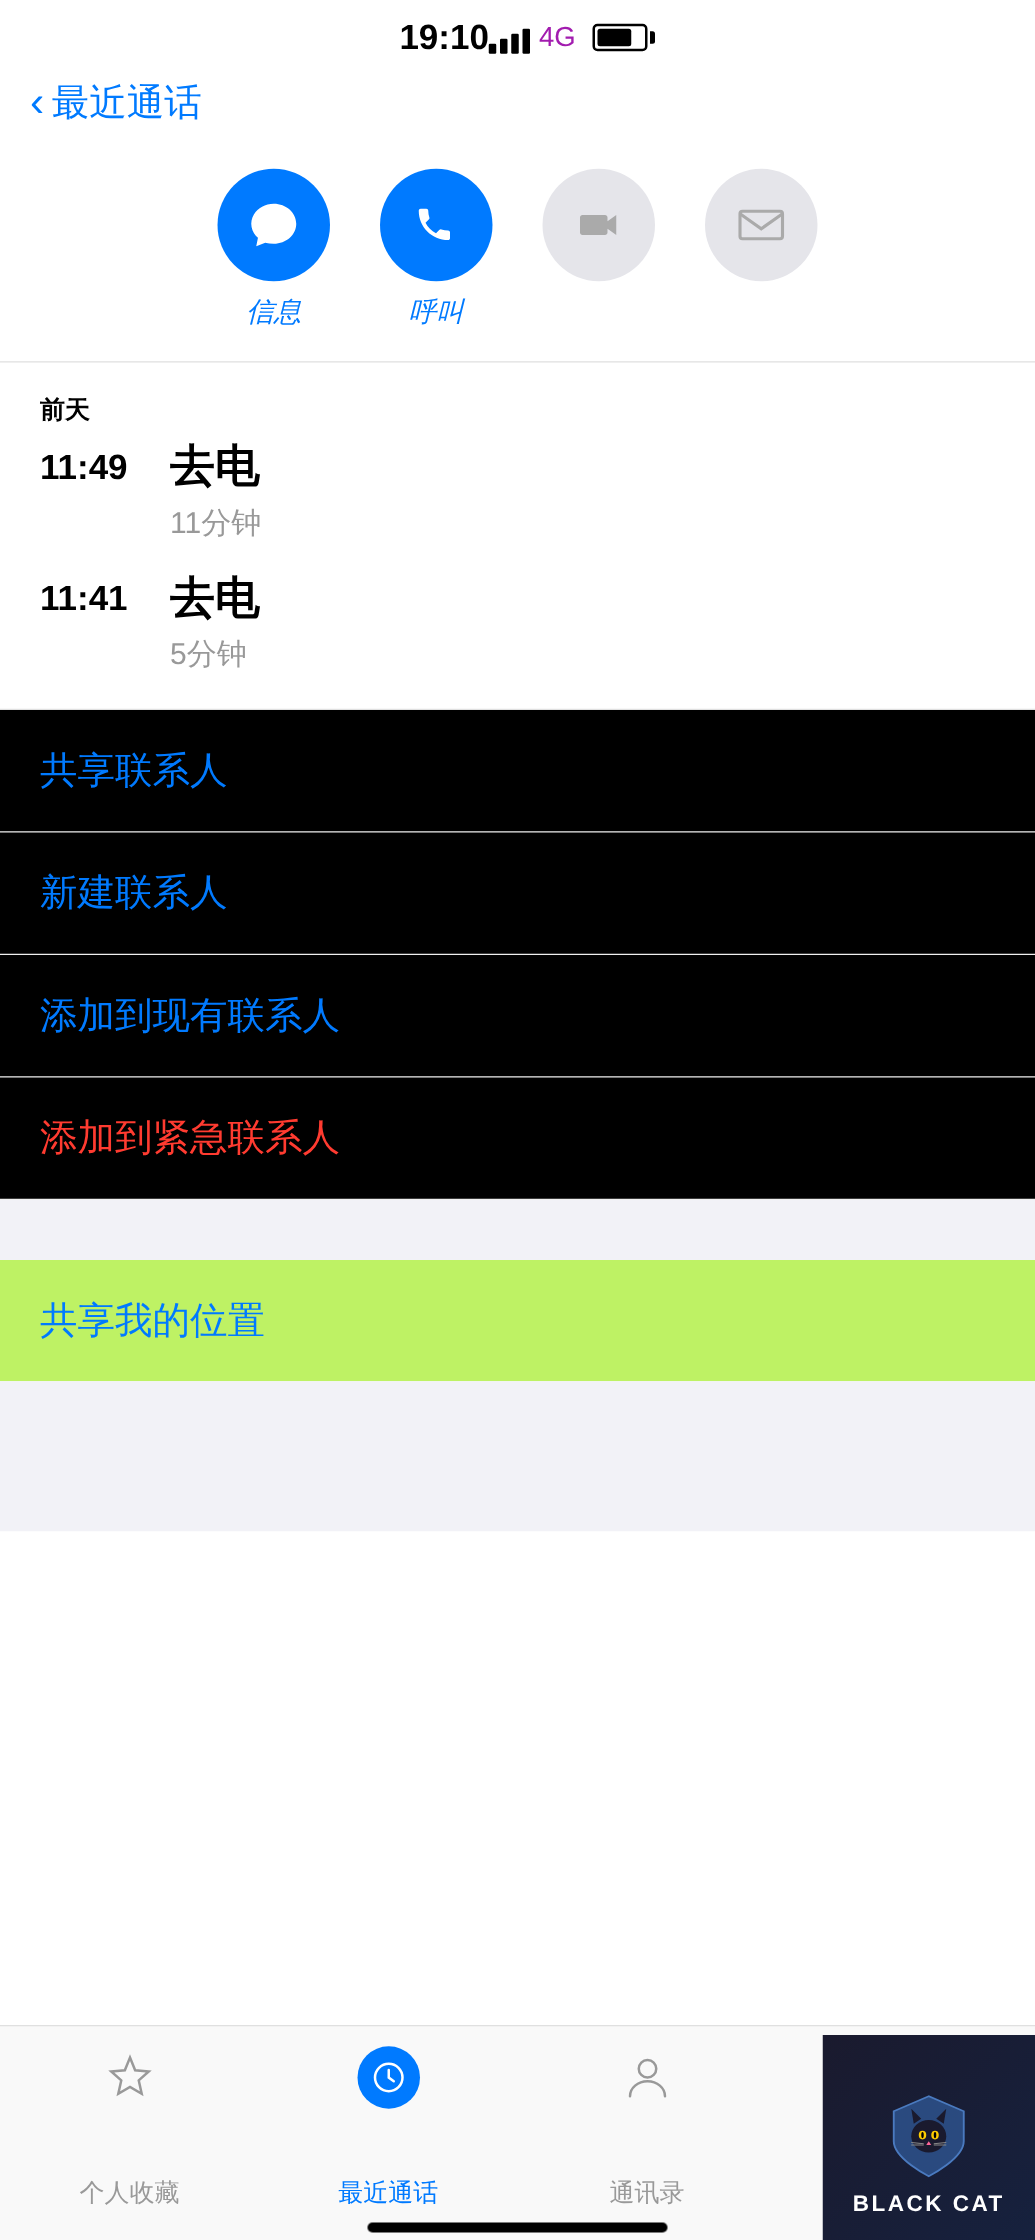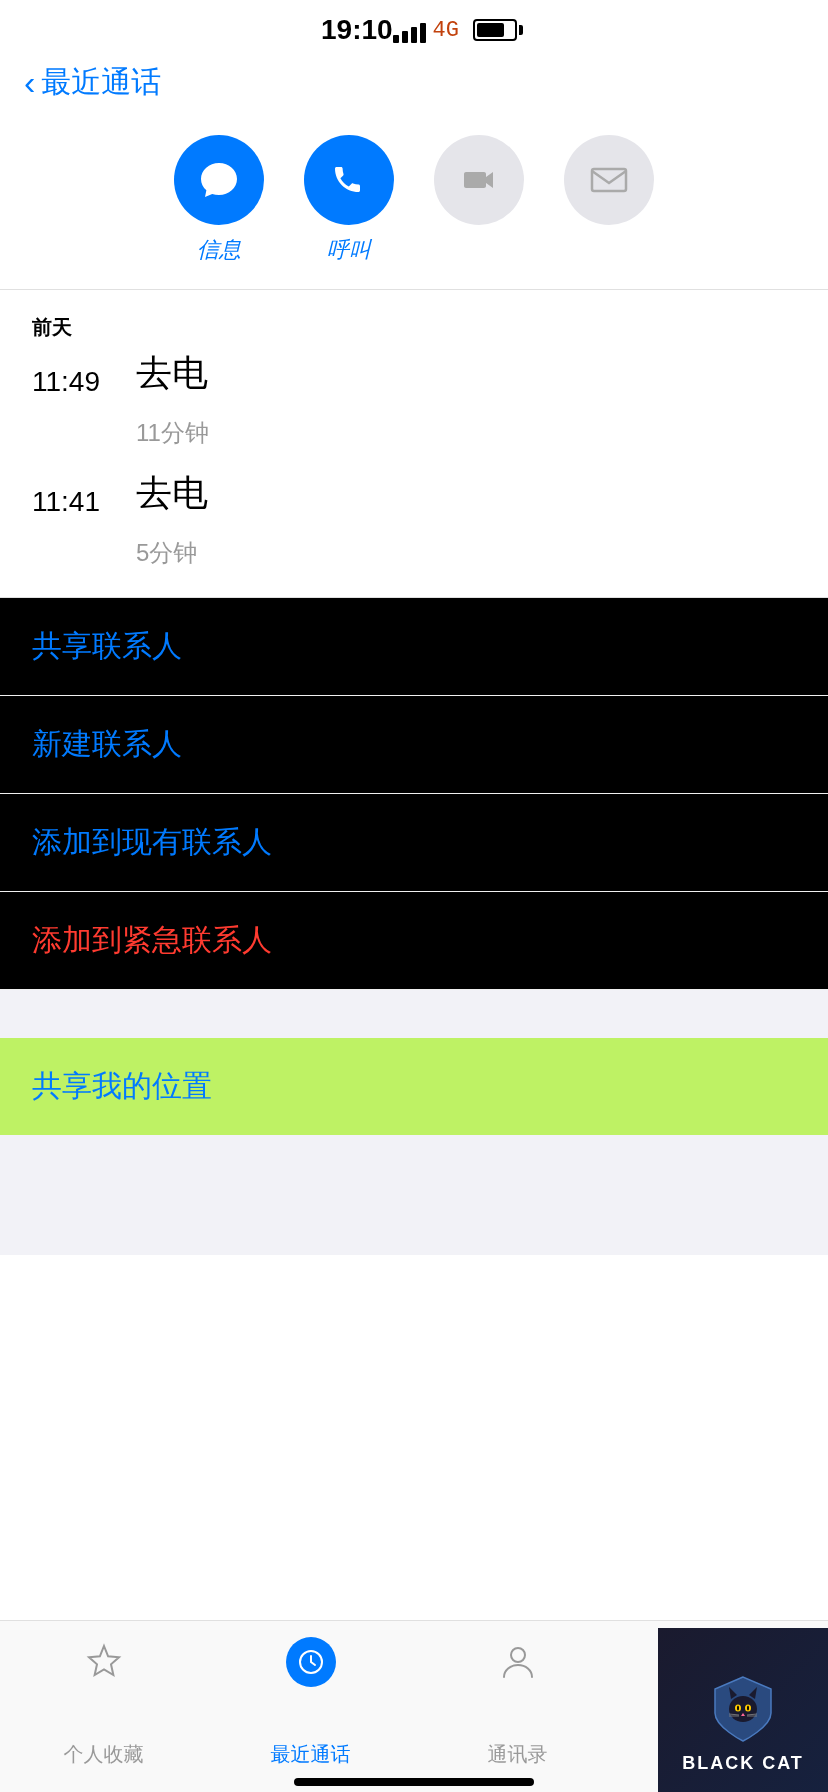--- a/index.html
+++ b/index.html
@@ -36,23 +36,22 @@
       gap: 3px;
     }
     .signal-bar {
       background: #000;
       border-radius: 1px;
       width: 6px;
     }
     .signal-label {
       font-size: 22px;
       font-weight: 500;
-      color: #c2410c;
+      color: #a21caf;
       margin-left: 4px;
-      font-family: Liberation Mono, monospace;
     }
     .battery {
       display: flex;
       align-items: center;
       margin-left: 6px;
     }
     .battery-body {
       width: 44px;
       height: 22px;
       border: 2px solid #000;
@@ -222,37 +221,38 @@
       color: #000;
     }
     .call-item {
       padding: 8px 0 12px;
     }
     .call-item + .call-item {
       border-top: none;
     }
     .call-row {
       display: flex;
-      align-items: flex-end;
+      align-items: center;
       gap: 24px;
+      font-weight: bold;
     }
     .call-time {
       font-size: 28px;
       color: #000;
       min-width: 80px;
     }
     .call-type {
       font-size: 36px;
       color: #000;
     }
     .call-duration {
       font-size: 24px;
       color: #999;
       margin-left: 104px;
-      margin-top: 19px;
+      margin-top: 4px;
     }
 
     
     .section-sep {
       height: 1px;
       background: #E0E0E0;
       margin: 16px 0 0 0;
     }
 
     

